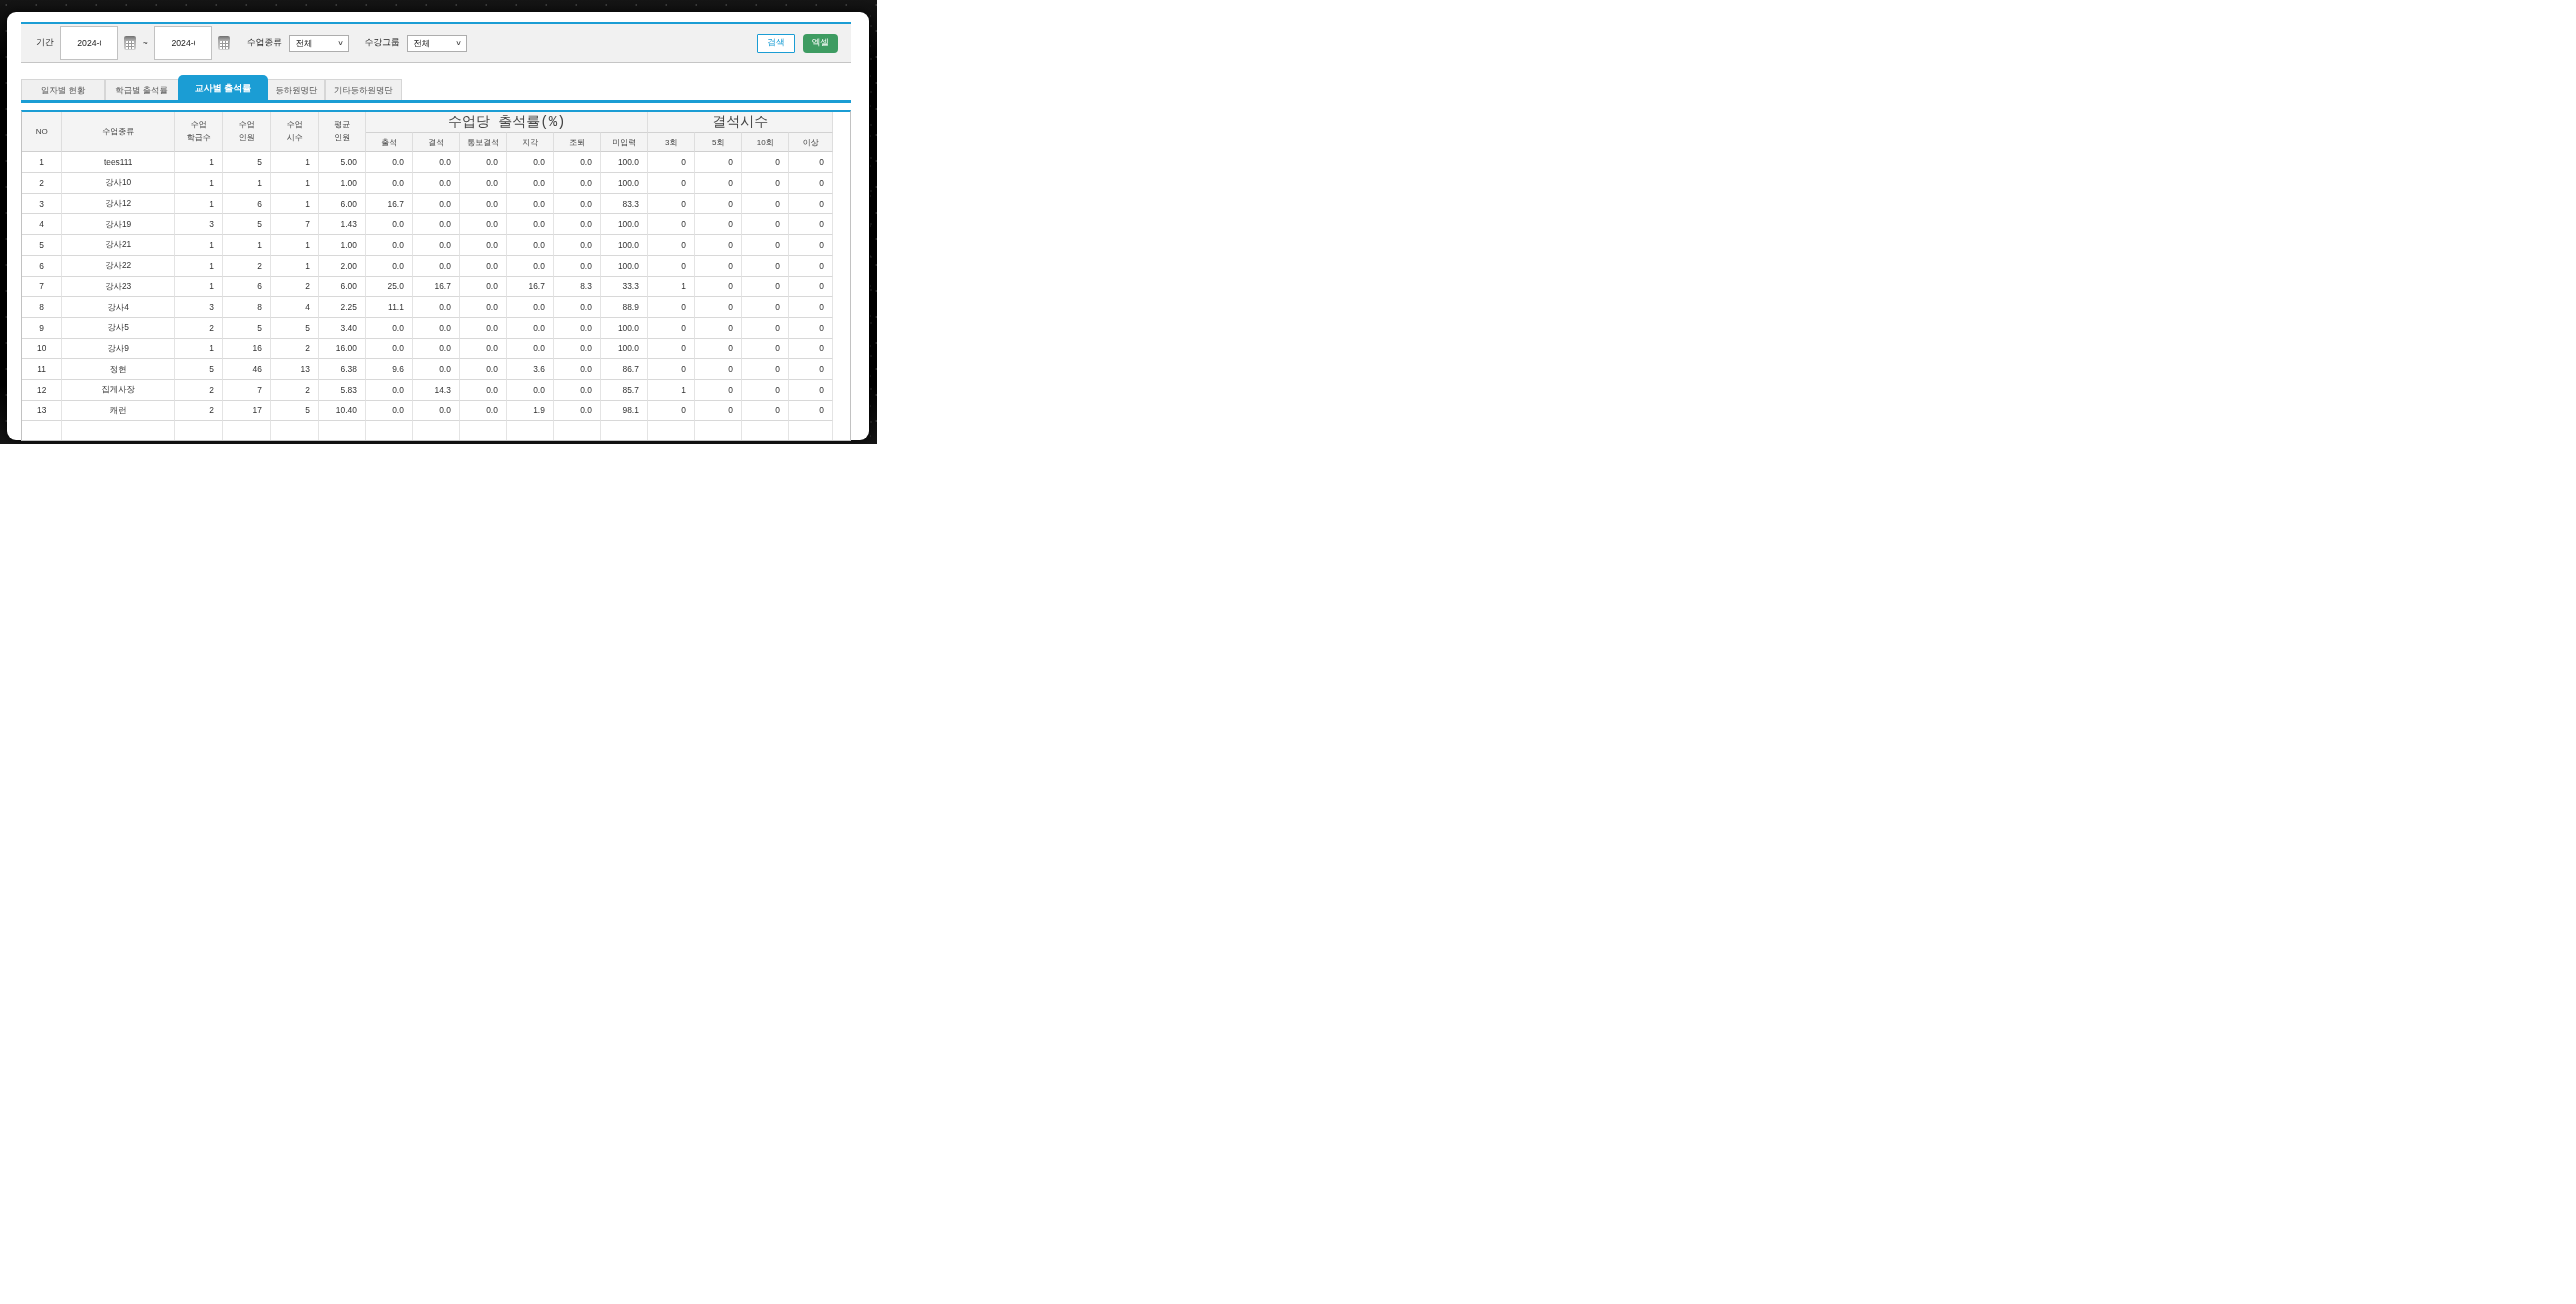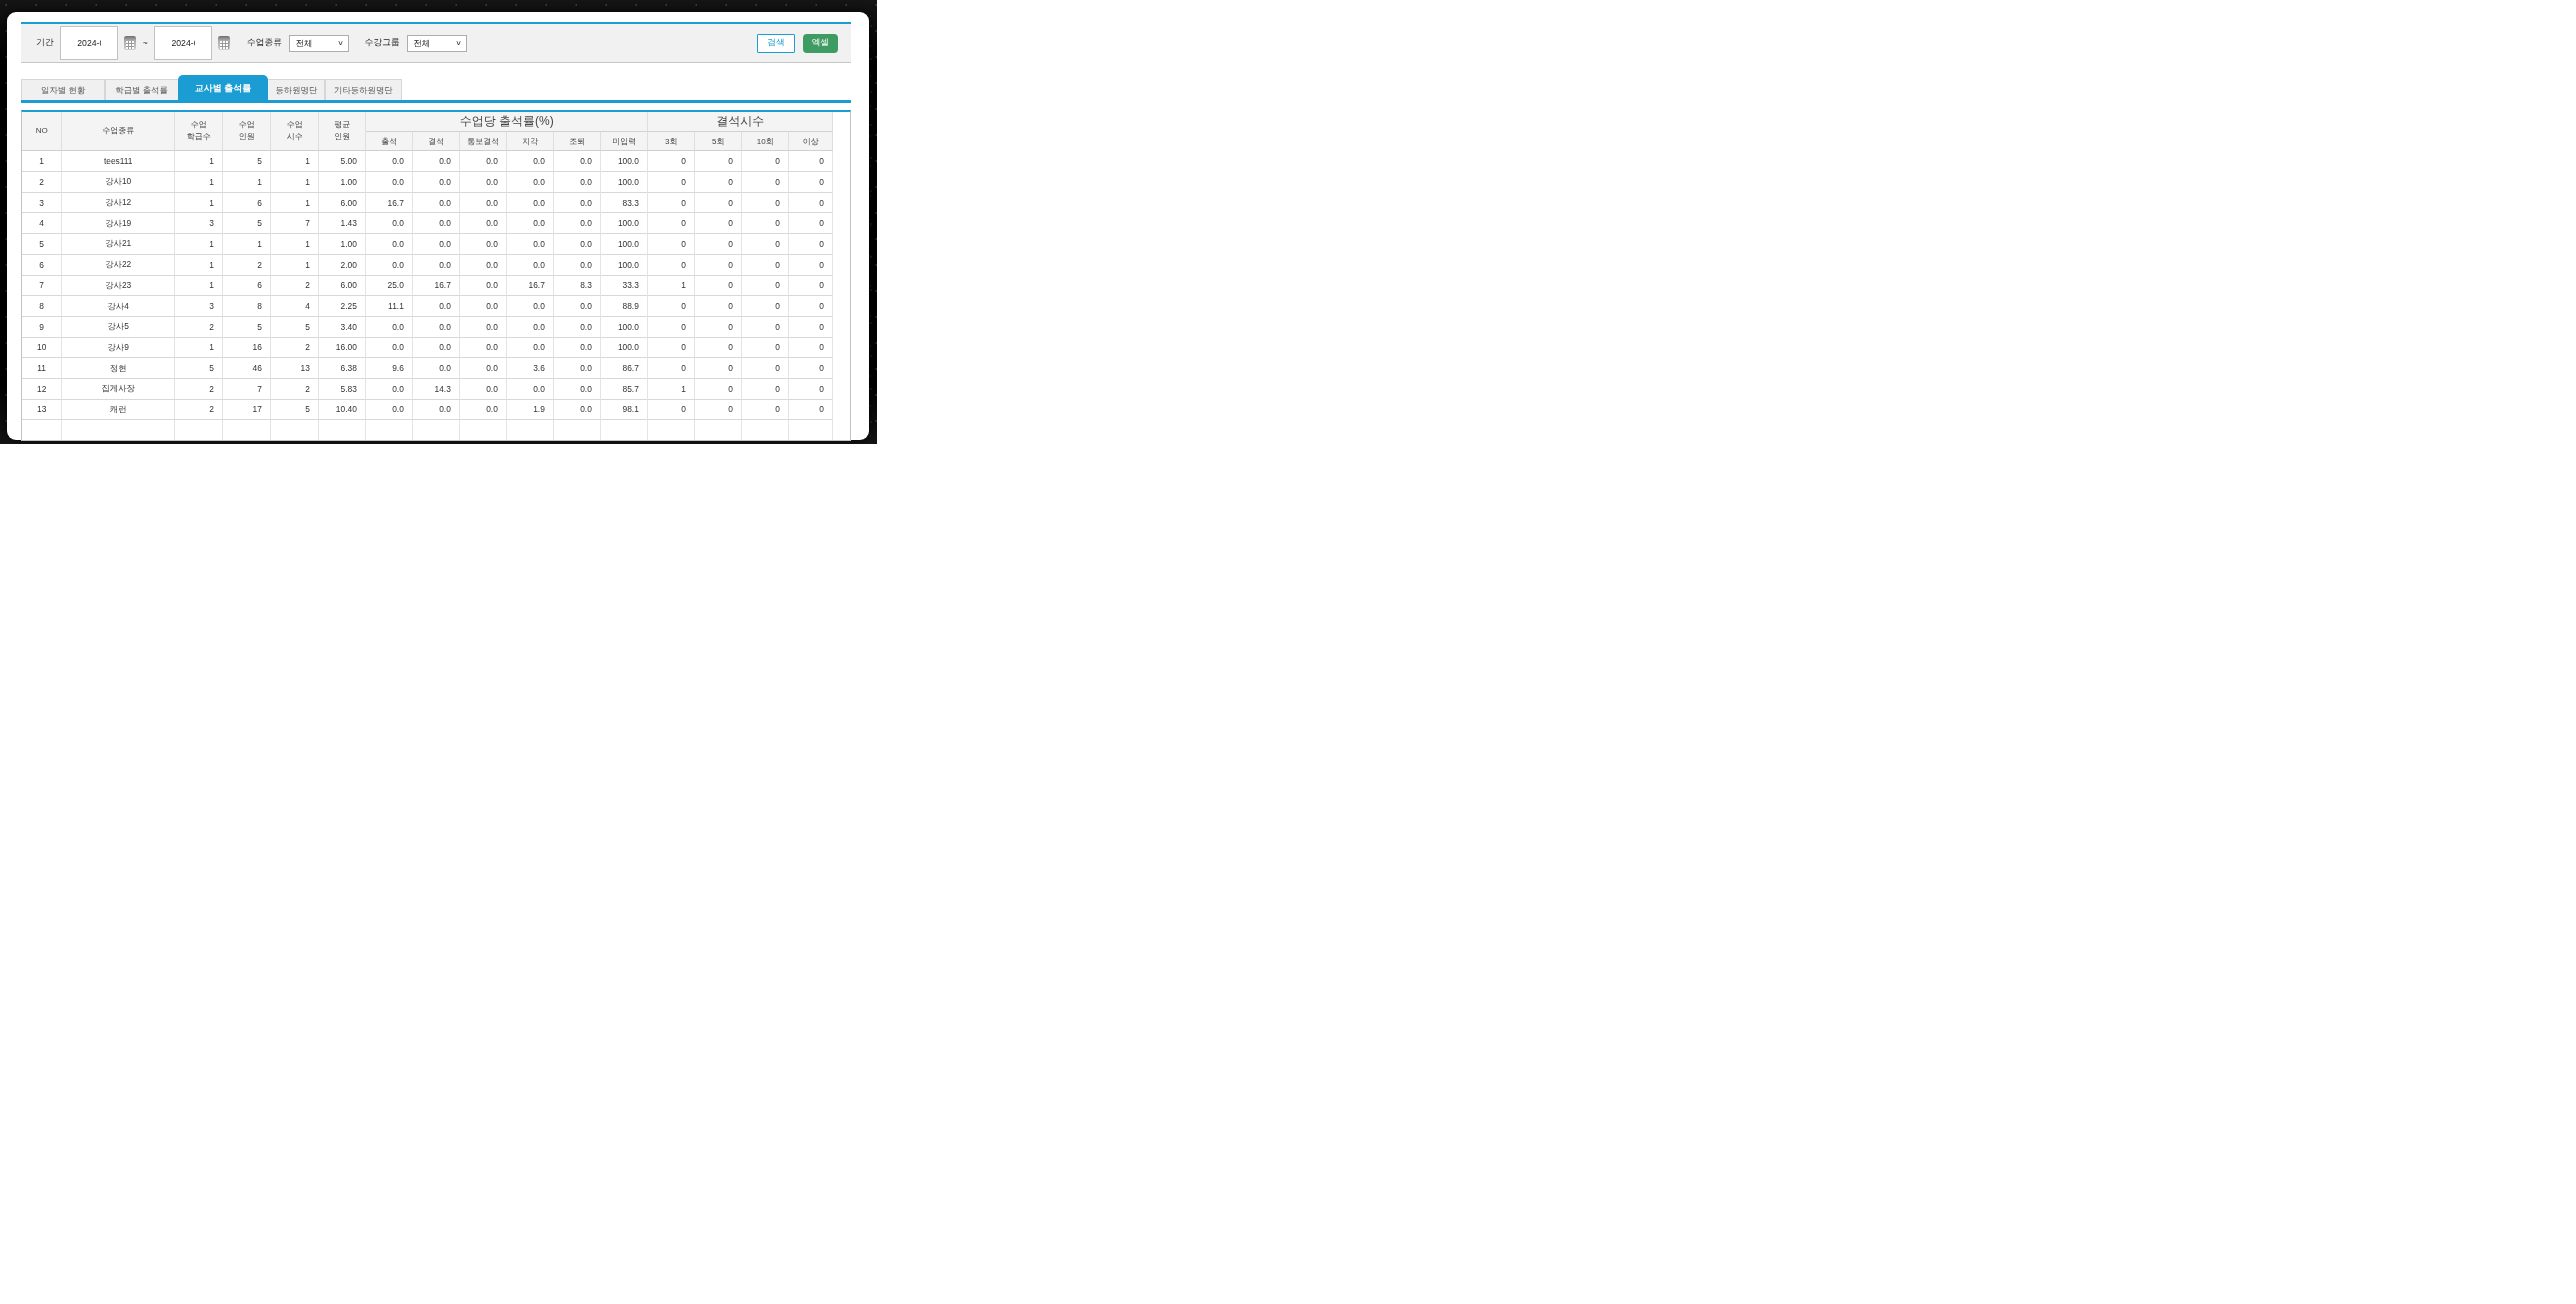--- a/index.html
+++ b/index.html
@@ -56,21 +56,21 @@
   .tablewrap{margin-top:7.8px;height:331px;box-sizing:border-box;background:#fff;
     border:0.6px solid #c2c2c2;border-top:2.2px solid var(--accent);overflow:hidden;}
   table{border-collapse:separate;border-spacing:0;table-layout:fixed;width:828px;}
   th,td{box-sizing:border-box;overflow:hidden;white-space:nowrap;}
   thead th{background:#f4f4f4;font-weight:normal;color:#444;font-size:8px;text-align:center;
     border-right:0.6px solid #dedede;vertical-align:middle;}
   thead tr.r1 th{height:18.4px;}
   thead tr.r2 th{height:20px;border-top:1.1px solid #d2d2d2;border-bottom:1.1px solid #cfcfcf;}
   thead th.mh{border-bottom:1.1px solid #cfcfcf;}
   thead th.mh .l{display:block;line-height:1.55;}
-  thead th.group{font-size:12px;border-bottom:none;}
+  thead th.group{font-size:14px;border-bottom:none;font-family:Liberation Mono, monospace;}
   thead th.gutter, td.gutter{background:#fff;border-right:none;border-top:none;border-bottom:none;}
   tbody td{height:20.7px;font-size:8.4px;color:#333;background:#fff;vertical-align:middle;
     border-right:0.6px solid #e4e4e4;border-bottom:1.1px solid #d8d8d8;}
   tbody td.c{text-align:center;}
   tbody td.n{text-align:right;padding-right:8.4px;}
   tbody tr.filler td{height:20.7px;border-bottom:none;background:#fff;}
 </style>
 </head>
 <body>
 

